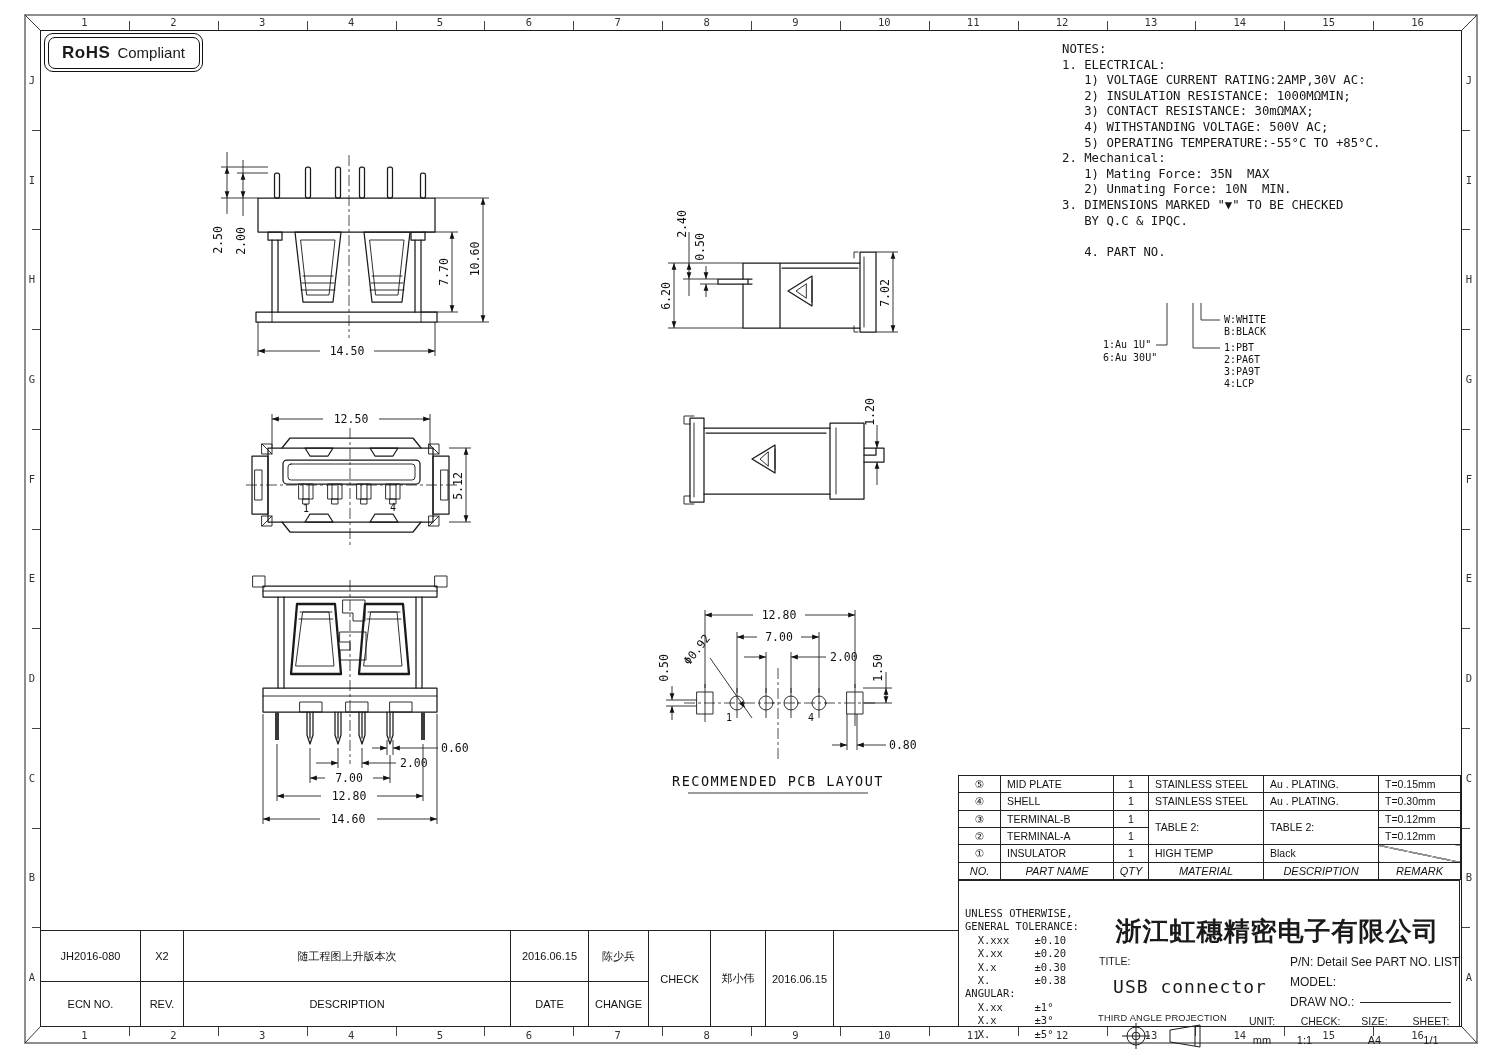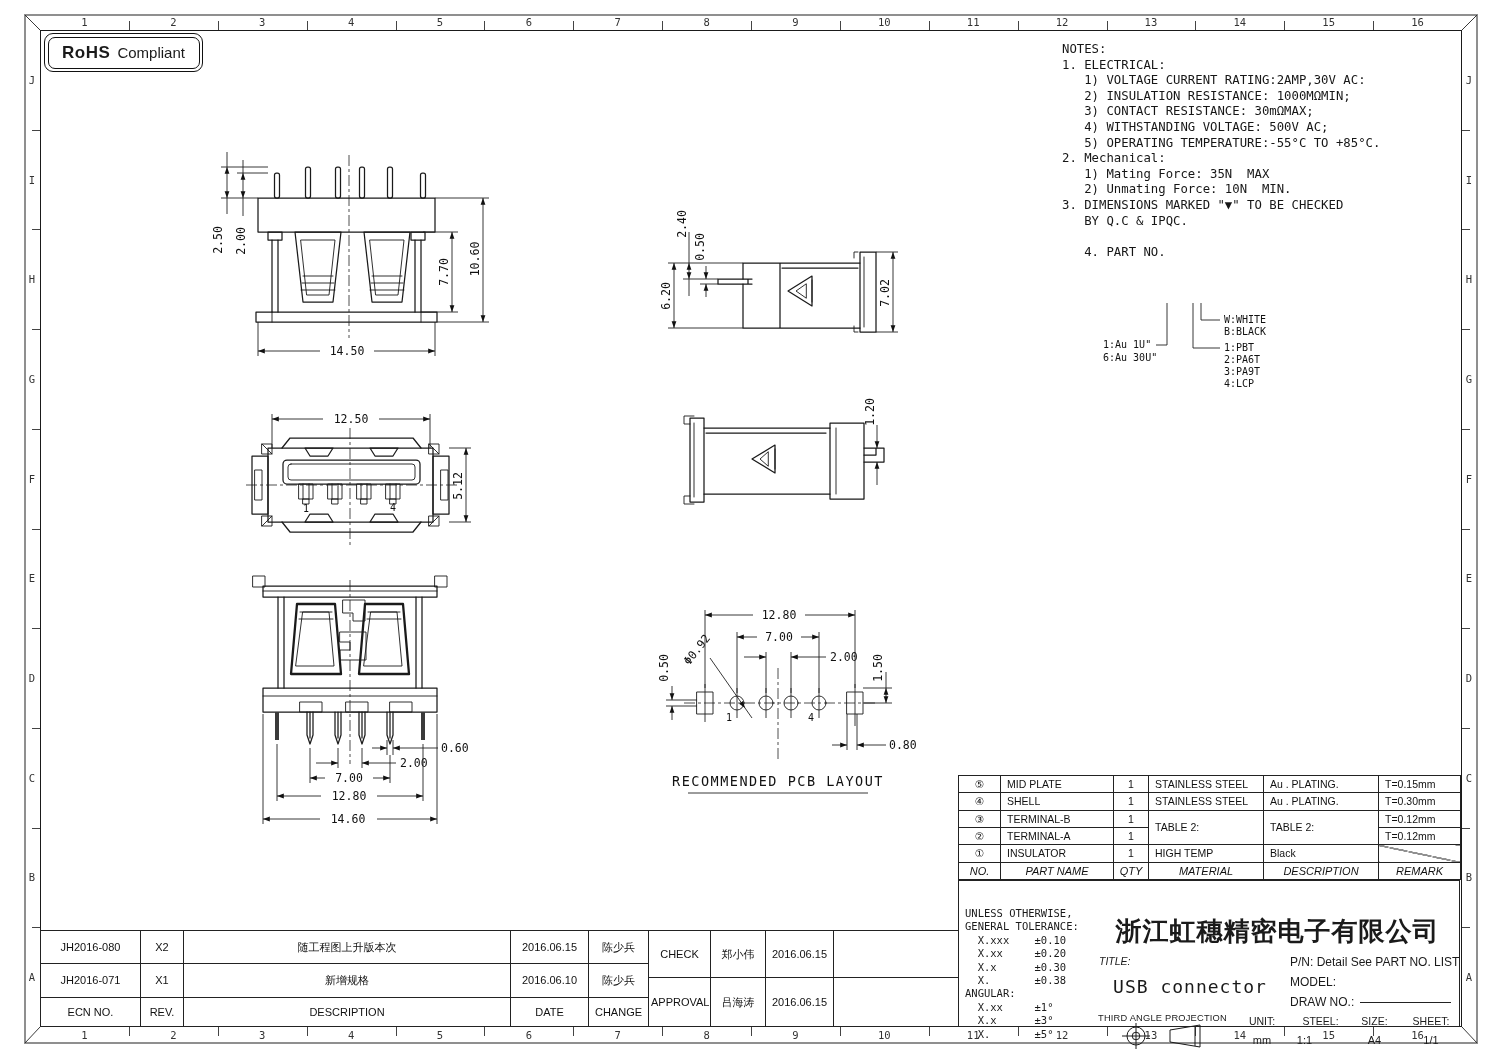--- a/index.html
+++ b/index.html
@@ -35,21 +35,21 @@
   #parts td.diag{background:linear-gradient(to top right,transparent 48.6%,#222 48.6%,#222 51.4%,transparent 51.4%);}
   
   #tblock{left:958px;top:880px;width:502px;height:147px;border:1.2px solid #222;box-sizing:border-box;}
   #tblock .cell{position:absolute;box-sizing:border-box;border:0 solid #222;margin-top:21px;}
   #tol{left:0;top:0;width:135px;height:147px;border-right-width:1px;
        font:10.5px/13.4px "DejaVu Sans Mono",monospace;white-space:pre;padding:5px 0 0 6px;}
   #company{left:135px;top:4px;width:367px;height:50px;border-bottom-width:1px;
        display:flex;align-items:center;justify-content:center;
        font:bold 26px "DejaVu Sans",sans-serif;letter-spacing:1px;}
   #title-cell{left:135px;top:50px;width:192px;height:60px;border-right-width:1px;border-bottom-width:1px;}
-  #title-cell .lab{position:absolute;left:5px;top:3px;font-size:10.5px;font-style:italic;}
+  #title-cell .lab{position:absolute;left:5px;top:3px;font-size:10.5px;}
   #title-cell .val{position:absolute;left:0;right:0;top:24px;text-align:center;
        font:18px "DejaVu Sans Mono",monospace;letter-spacing:1px;}
   .rrow{left:327px;width:175px;height:20px;border-bottom-width:1px;font-size:12px;
         display:flex;align-items:center;padding-left:4px;}
   #drawno .dash{flex:1;border-top:1.2px solid #222;margin:0 10px 0 6px;}
   #proj{left:135px;top:110px;width:137px;height:37px;border-right-width:1px;text-align:center;}
   #proj .lab{font-size:9.3px;letter-spacing:.2px;margin-top:1px;}
   .tb-lab{height:18px;border-bottom-width:1px;border-right-width:1px;display:flex;
           align-items:center;justify-content:center;font-size:10.5px;}
   .tb-val{height:19px;border-right-width:1px;display:flex;align-items:center;
@@ -539,21 +539,21 @@
       <svg width="130" height="26">
         <g fill="none" stroke="#1a1a1a" stroke-width="1">
           <circle cx="38" cy="13" r="9"></circle>
           <circle cx="38" cy="13" r="3.8"></circle>
           <path d="M24,13 H52 M38,0 V26"></path>
           <path d="M72,7 L102,2 L102,24 L72,19 z M97,3 V23"></path>
         </g>
       </svg>
     </div>
     <div class="cell tb-lab" style="left:272px;top:110px;width:62px">UNIT:</div>
-    <div class="cell tb-lab" style="left:334px;top:110px;width:55px">STEEL:</div>
+    <div class="cell tb-lab" style="left:334px;top:110px;width:55px">CHECK:</div>
     <div class="cell tb-lab" style="left:389px;top:110px;width:53px">SIZE:</div>
     <div class="cell tb-lab" style="left:442px;top:110px;width:60px;border-right-width:0">SHEET:</div>
     <div class="cell tb-val" style="left:272px;top:128px;width:62px">mm</div>
     <div class="cell tb-val" style="left:318px;top:128px;width:55px">1:1</div>
     <div class="cell tb-val" style="left:389px;top:128px;width:53px">A4</div>
     <div class="cell tb-val" style="left:442px;top:128px;width:60px;border-right-width:0">1/1</div>
   </div>
 
   <div class="abs" id="rev-left">
     <table>
@@ -565,27 +565,20 @@
           <col style="width:60px">
         </colgroup>
       <tbody>
           <tr style="height:25px">
         <td>JH2016-080</td>
         <td>X2</td>
         <td>随工程图上升版本次</td>
         <td>2016.06.15</td>
         <td>陈少兵</td>
       </tr>
-      <tr style="height:25px">
-        <td>JH2016-071</td>
-        <td>X1</td>
-        <td>新增规格</td>
-        <td>2016.06.10</td>
-        <td>陈少兵</td>
-      </tr>
       <tr style="height:22px">
         <td>ECN NO.</td>
         <td>REV.</td>
         <td>DESCRIPTION</td>
         <td>DATE</td>
         <td>CHANGE</td>
       </tr>
     </tbody>
       </table>
   </div>
@@ -598,23 +591,17 @@
           <col style="width:68px">
           <col style="width:125px">
         </colgroup>
       <tbody>
       <tr style="height:32px">
         <td>CHECK</td>
         <td>郑小伟</td>
         <td>2016.06.15</td>
         <td></td>
       </tr>
-      <tr style="height:33px">
-        <td>APPROVAL</td>
-        <td>吕海涛</td>
-        <td>2016.06.15</td>
-        <td></td>
-      </tr>
     </tbody>
       </table>
   </div>
 
 </div>
 
 </body></html>

